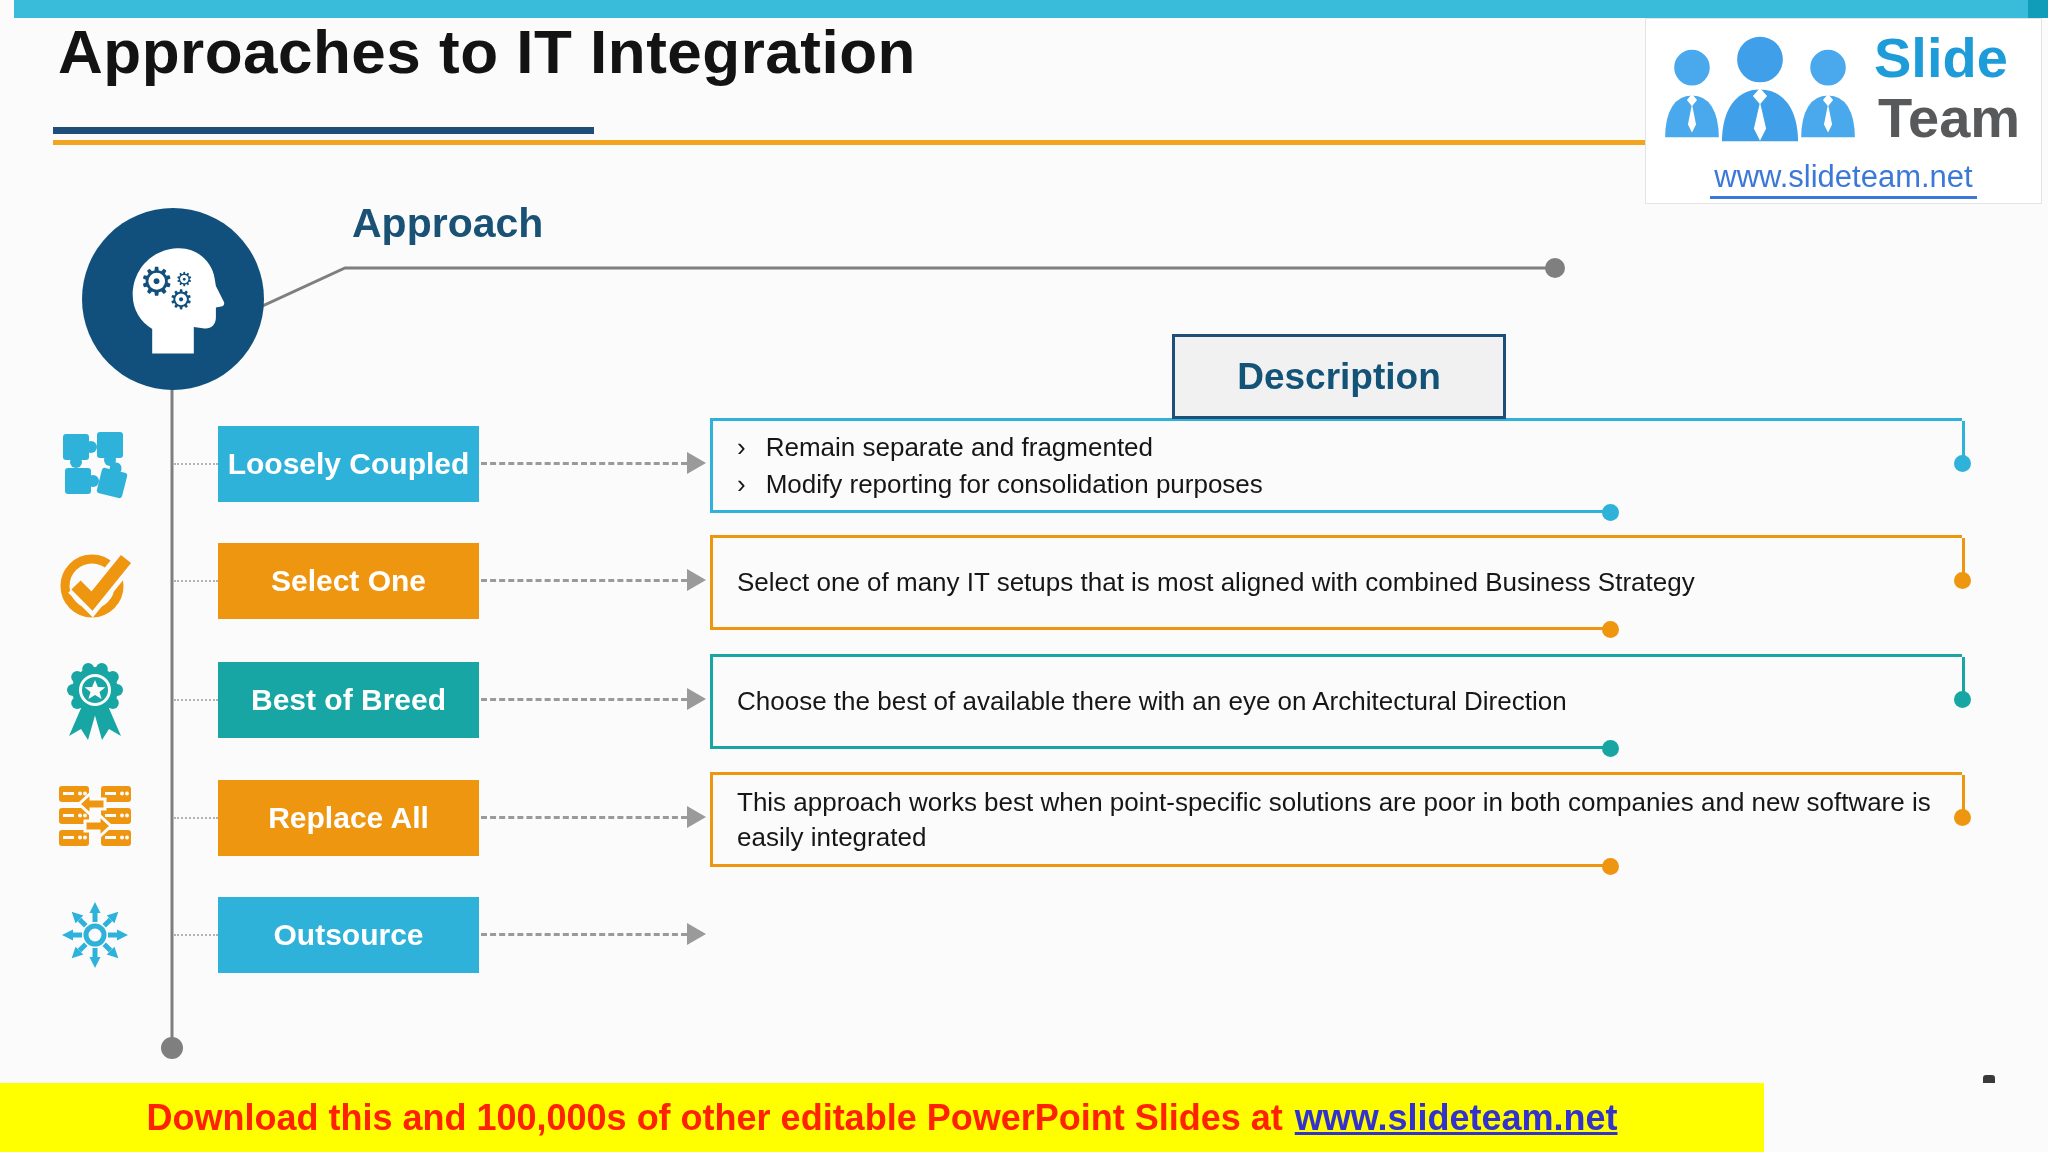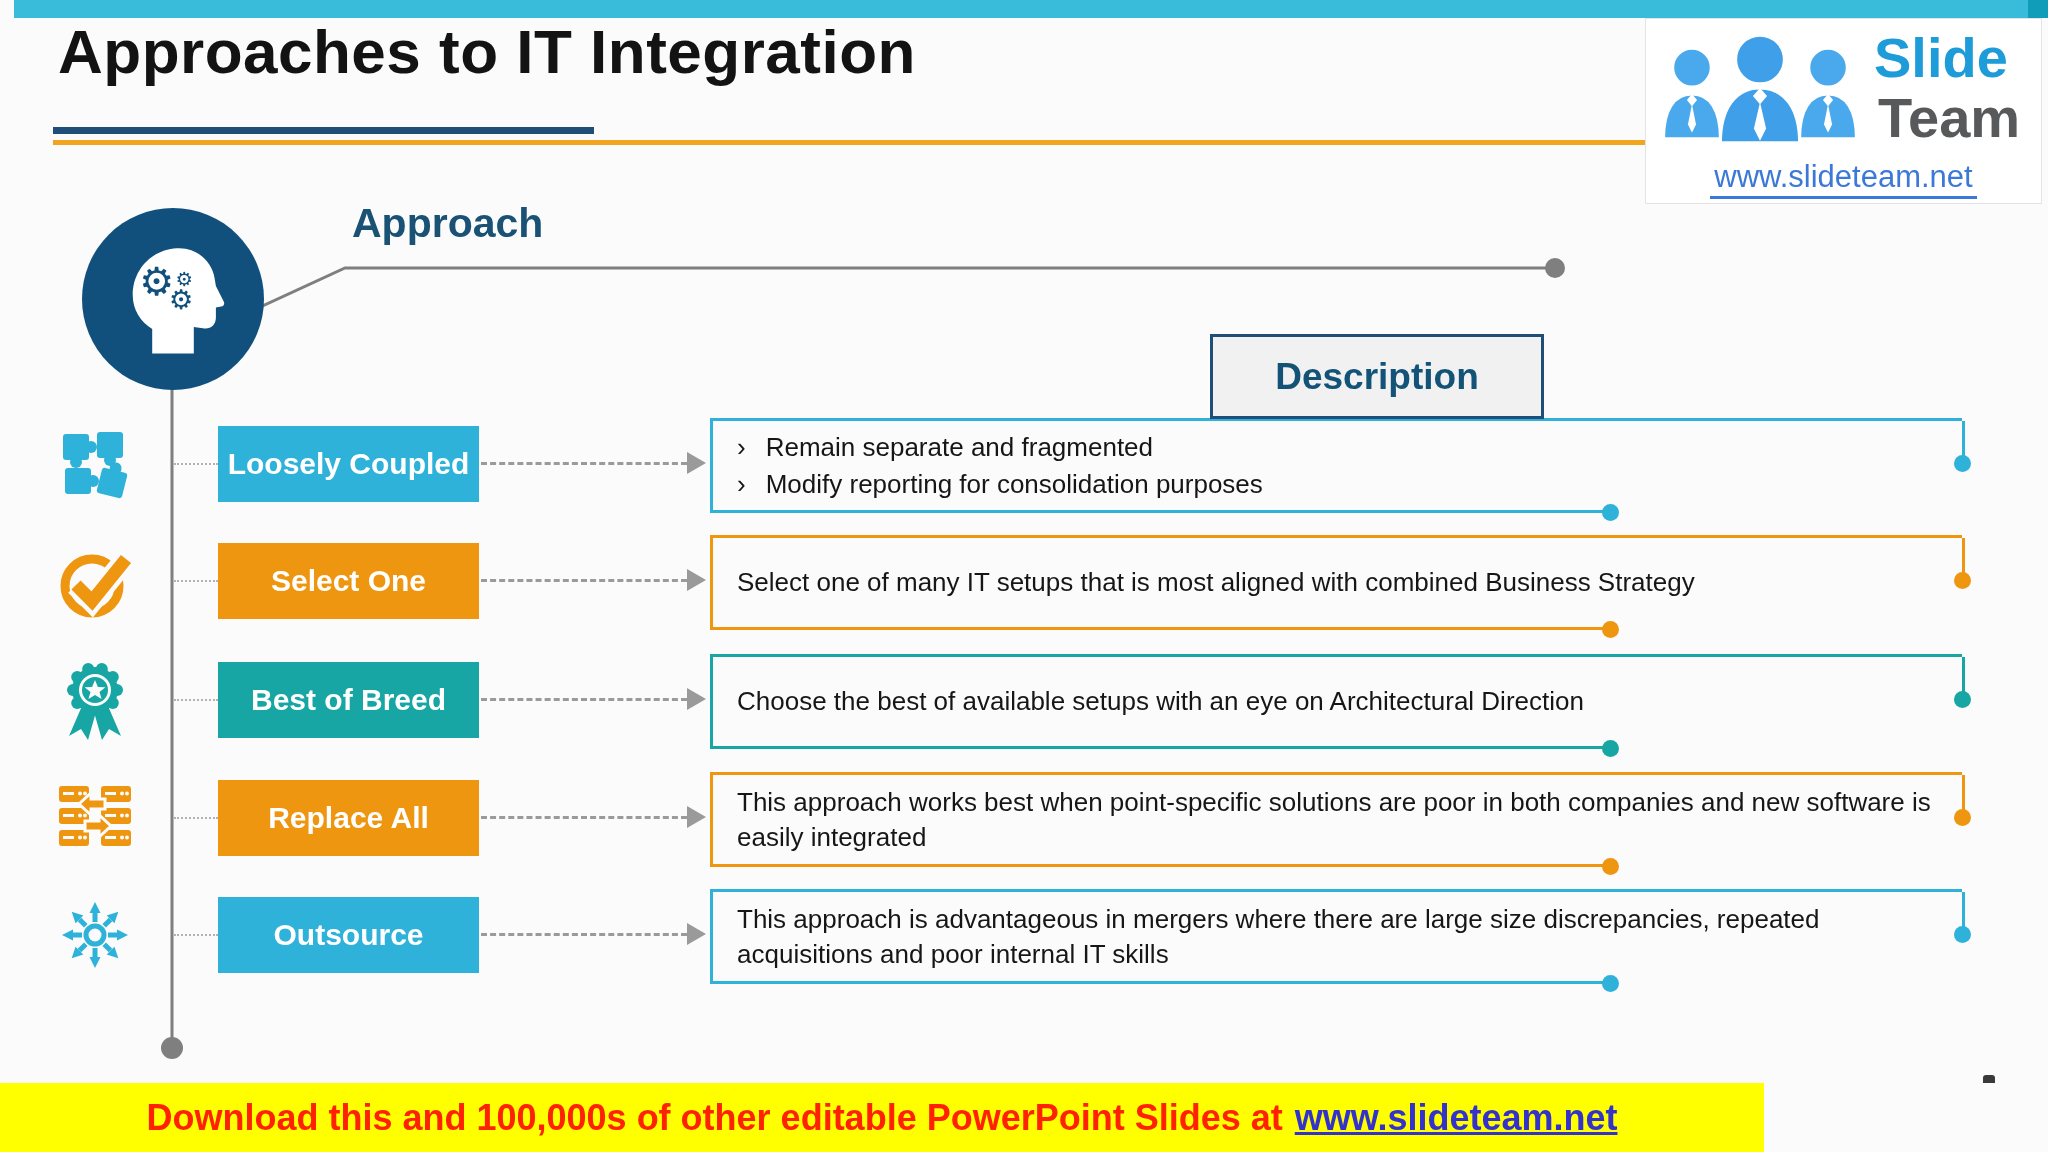--- a/index.html
+++ b/index.html
@@ -24,21 +24,21 @@
 
   
   .connectors { position:absolute; left:0; top:0; width:2048px; height:1152px; z-index:1; }
 
   .brain-circle { position:absolute; left:82px; top:208px; width:182px; height:182px; border-radius:50%; z-index:2;
                   display:flex; align-items:center; justify-content:center; }
   .approach-label { position:absolute; left:352px; top:200px; font-size:41px; font-weight:bold; color:#1A5276; z-index:2; }
 
   .description-header { position:absolute; left:1172px; top:334px; width:334px; height:85px; z-index:4;
                         display:flex; align-items:center; justify-content:center;
-                        font-size:37px; font-weight:bold; color:#135378;margin-left:38px; }
+                        font-size:37px; font-weight:bold; color:#135378; }
 
   
   .row { position:absolute; left:0; width:2018px; height:92px; z-index:3; }
   .row-icon { position:absolute; left:55px; top:6px; width:80px; height:80px; color:var(--c); }
   .dot-line { position:absolute; left:174px; top:45px; width:44px; border-top:2px dotted #B3B3B3; }
   .row-btn { position:absolute; left:218px; top:8px; width:261px; height:76px; background:var(--c);
              display:flex; align-items:center; justify-content:center; color:#fff;
              font-size:30px; font-weight:bold; cursor:pointer; }
   .dash-line { position:absolute; left:481px; top:44px; width:206px; border-top:3px dashed #9A9A9A; }
   .arrow-head { position:absolute; left:687px; top:34px; width:0; height:0;
@@ -189,21 +189,21 @@
   </svg>
   <div class="dot-line"></div>
   <div class="row-btn">Best of Breed</div>
   <div class="dash-line"></div>
   <div class="arrow-head"></div>
   <div class="desc-box">
     <div class="seg-right"></div>
       <div class="dot-right"></div>
     <div class="seg-bottom"></div>
       <div class="dot-bottom"></div>
-    <div class="desc-text">Choose the best of available setups with an eye on Architectural Direction</div>
+    <div class="desc-text">Choose the best of available there with an eye on Architectural Direction</div>
   </div>
 </div>
 
 <div class="row" style="top: 772px; padding-left: 22px; --c: #EF9610;">
   <svg class="row-icon" viewBox="0 0 80 80" fill="currentColor">
     <g>
       <rect x="4" y="8" width="30" height="16" rx="3"></rect>
         <rect x="4" y="30" width="30" height="16" rx="3"></rect>
         <rect x="4" y="52" width="30" height="16" rx="3"></rect>
       <rect x="46" y="8" width="30" height="16" rx="3"></rect>
@@ -281,27 +281,20 @@
       <g transform="rotate(315 40 40)">
           <line x1="53" y1="40" x2="62" y2="40"></line>
           <polygon points="62,34.5 73,40 62,45.5" stroke="none"></polygon>
         </g>
     </g>
   </svg>
   <div class="dot-line"></div>
   <div class="row-btn">Outsource</div>
   <div class="dash-line"></div>
   <div class="arrow-head"></div>
-  <div class="desc-box">
-    <div class="seg-right"></div>
-      <div class="dot-right"></div>
-    <div class="seg-bottom"></div>
-      <div class="dot-bottom"></div>
-    <div class="desc-text">This approach is advantageous in mergers where there are large size discrepancies, repeated acquisitions and poor internal IT skills</div>
-  </div>
 </div>
 
 <div class="page-num-clip"></div>
 
 <div class="footer" style="background-color: rgb(255, 255, 0);">
   <span class="msg">Download this and 100,000s of other editable PowerPoint Slides at</span>
   <span class="lnk">www.slideteam.net</span>
 </div>
 
 </body></html>

